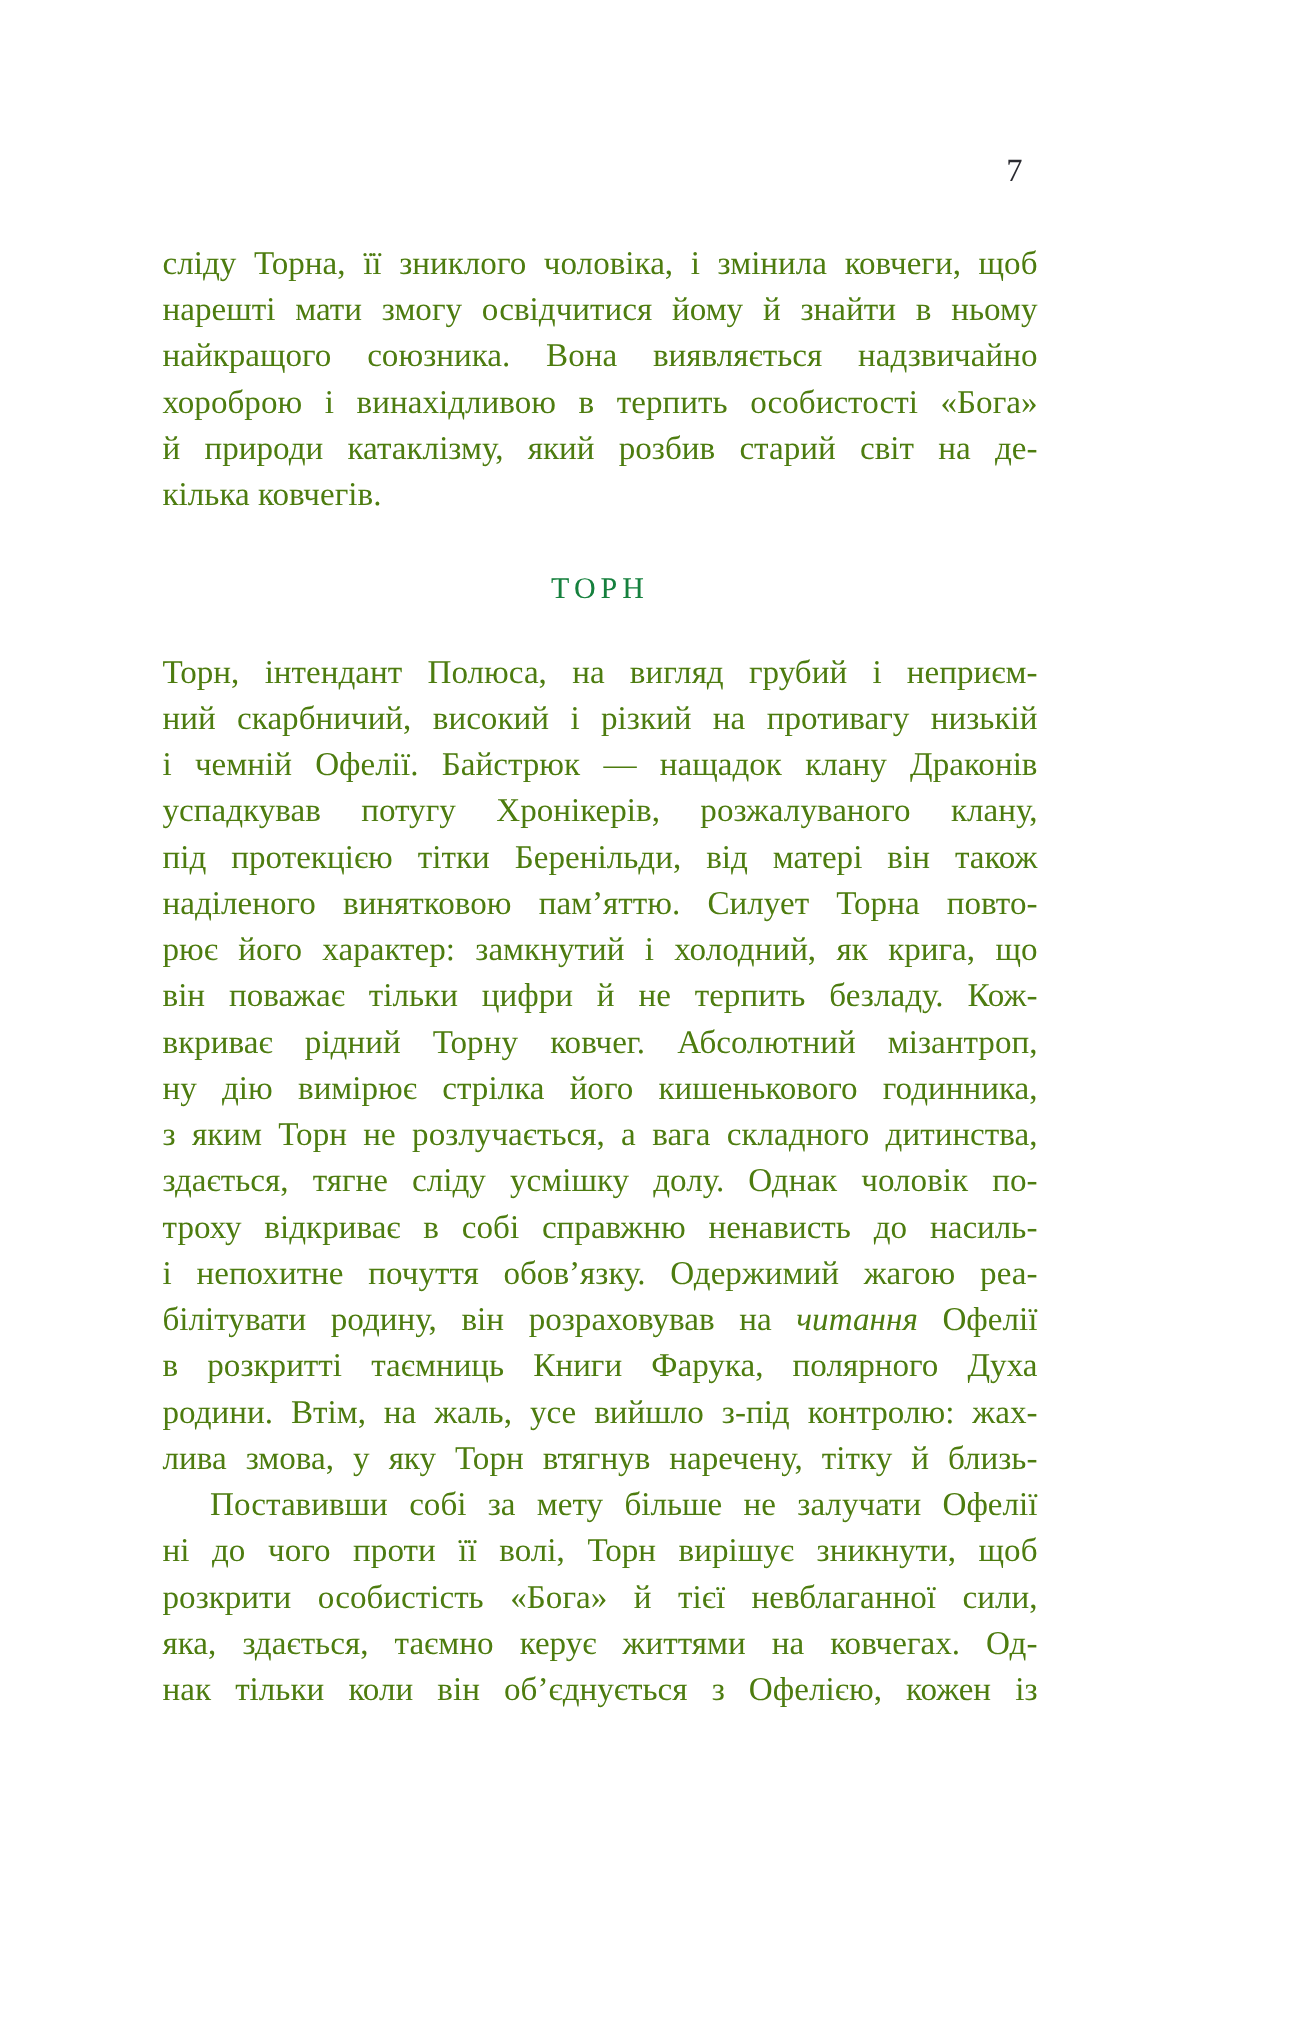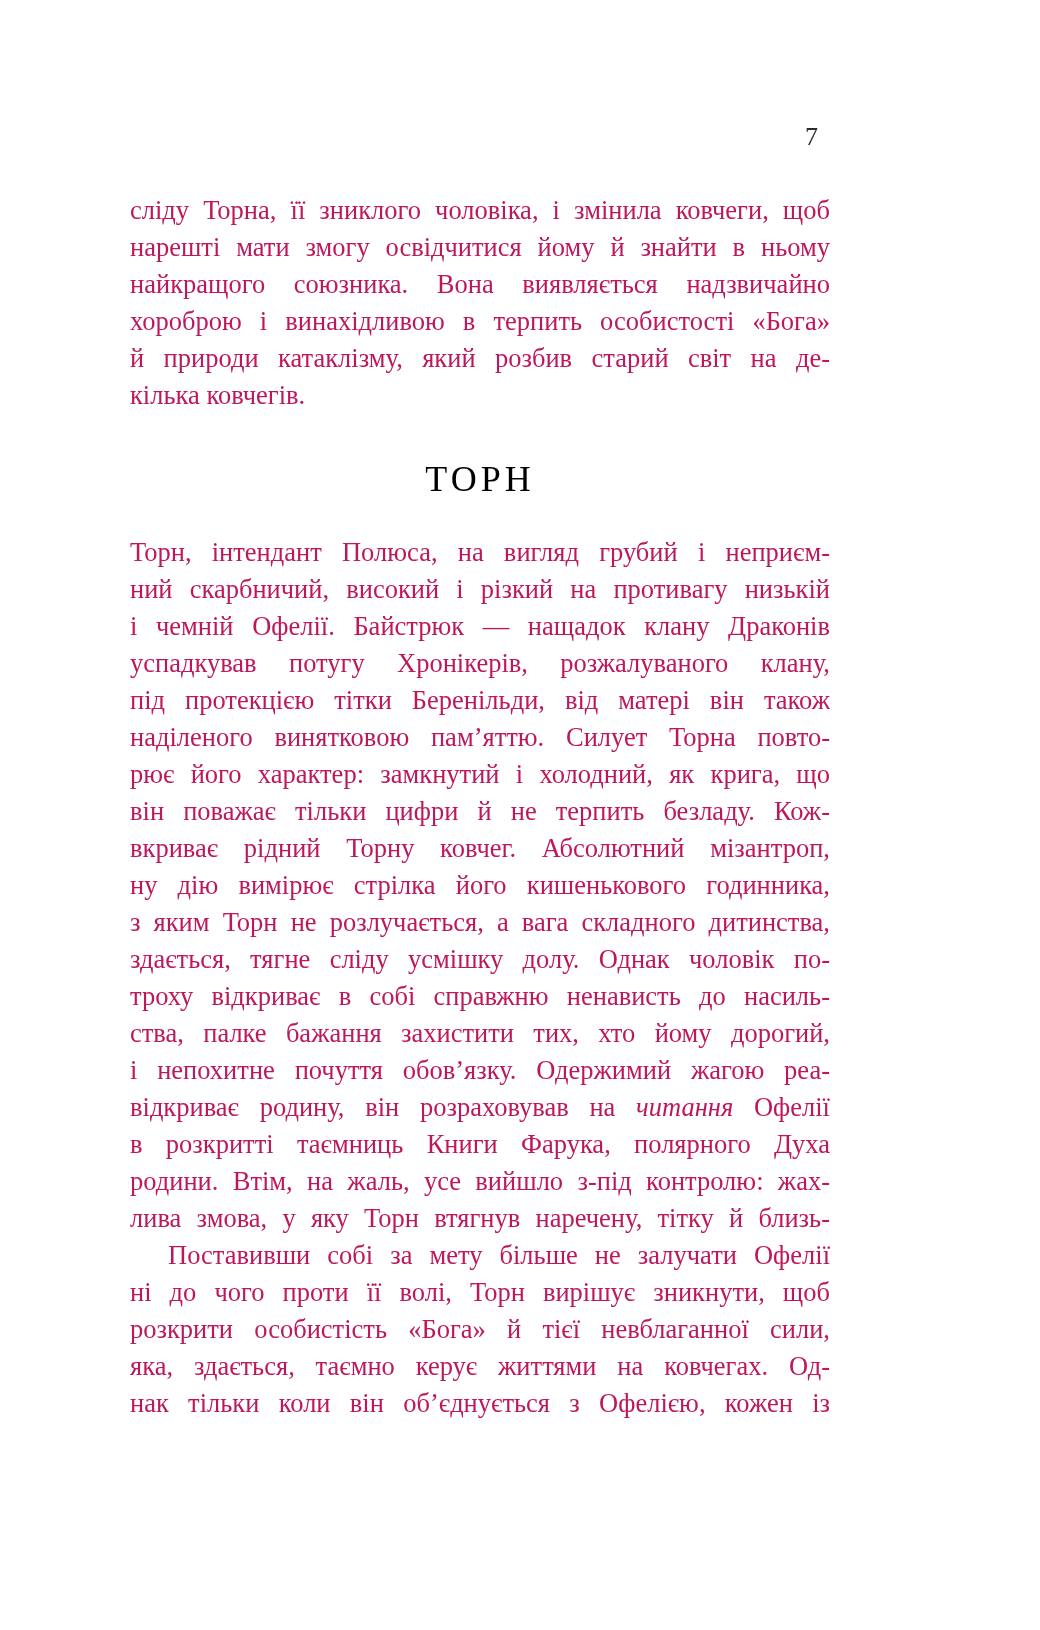--- a/index.html
+++ b/index.html
@@ -35,35 +35,35 @@
   }
   .paragraph.first {
     margin-top: 40px;
   }
   .line {
     font-size: 26.5px;
     line-height: 37px;
     text-align: justify;
     text-align-last: justify;
     white-space: normal;
-    color: #be185d;
+    color: #4d7c0f;
   }
   .line.last {
     text-align-last: left;
   }
   .line.indent {
     padding-left: 38px;
   }
   .section-heading {
     margin: 44px 0 34px 0;
-    font-size: 36px;
+    font-size: 24px;
     font-weight: normal;
     letter-spacing: 4px;
     text-align: center;
-    color: #000000;
+    color: #15803d;
   }
   .italic-term {
     font-style: italic;
   }
 </style>
 </head>
 <body>
 
 <div class="page">
   <div class="content">
@@ -88,23 +88,22 @@
       <div class="line">успадкував потугу Хронікерів, розжалуваного клану,</div>
       <div class="line">під протекцією тітки Беренільди, від матері він також</div>
       <div class="line">наділеного винятковою пам’яттю. Силует Торна повто-</div>
       <div class="line">рює його характер: замкнутий і холодний, як крига, що</div>
       <div class="line">він поважає тільки цифри й не терпить безладу. Кож-</div>
       <div class="line">вкриває рідний Торну ковчег. Абсолютний мізантроп,</div>
       <div class="line">ну дію вимірює стрілка його кишенькового годинника,</div>
       <div class="line">з яким Торн не розлучається, а вага складного дитинства,</div>
       <div class="line">здається, тягне сліду усмішку долу. Однак чоловік по-</div>
       <div class="line">троху відкриває в собі справжню ненависть до насиль-</div>
-      <div class="line">ства, палке бажання захистити тих, хто йому дорогий,</div>
       <div class="line">і непохитне почуття обов’язку. Одержимий жагою реа-</div>
-      <div class="line"><span>відкриває родину, він розраховував на </span><em class="italic-term">читання</em><span> Офелії</span></div>
+      <div class="line"><span>білітувати родину, він розраховував на </span><em class="italic-term">читання</em><span> Офелії</span></div>
       <div class="line">в розкритті таємниць Книги Фарука, полярного Духа</div>
       <div class="line">родини. Втім, на жаль, усе вийшло з-під контролю: жах-</div>
       <div class="line">лива змова, у яку Торн втягнув наречену, тітку й близь-</div>
     </div>
 
     <div class="paragraph">
       <div class="line indent">Поставивши собі за мету більше не залучати Офелії</div>
       <div class="line">ні до чого проти її волі, Торн вирішує зникнути, щоб</div>
       <div class="line">розкрити особистість «Бога» й тієї невблаганної сили,</div>
       <div class="line">яка, здається, таємно керує життями на ковчегах. Од-</div>

